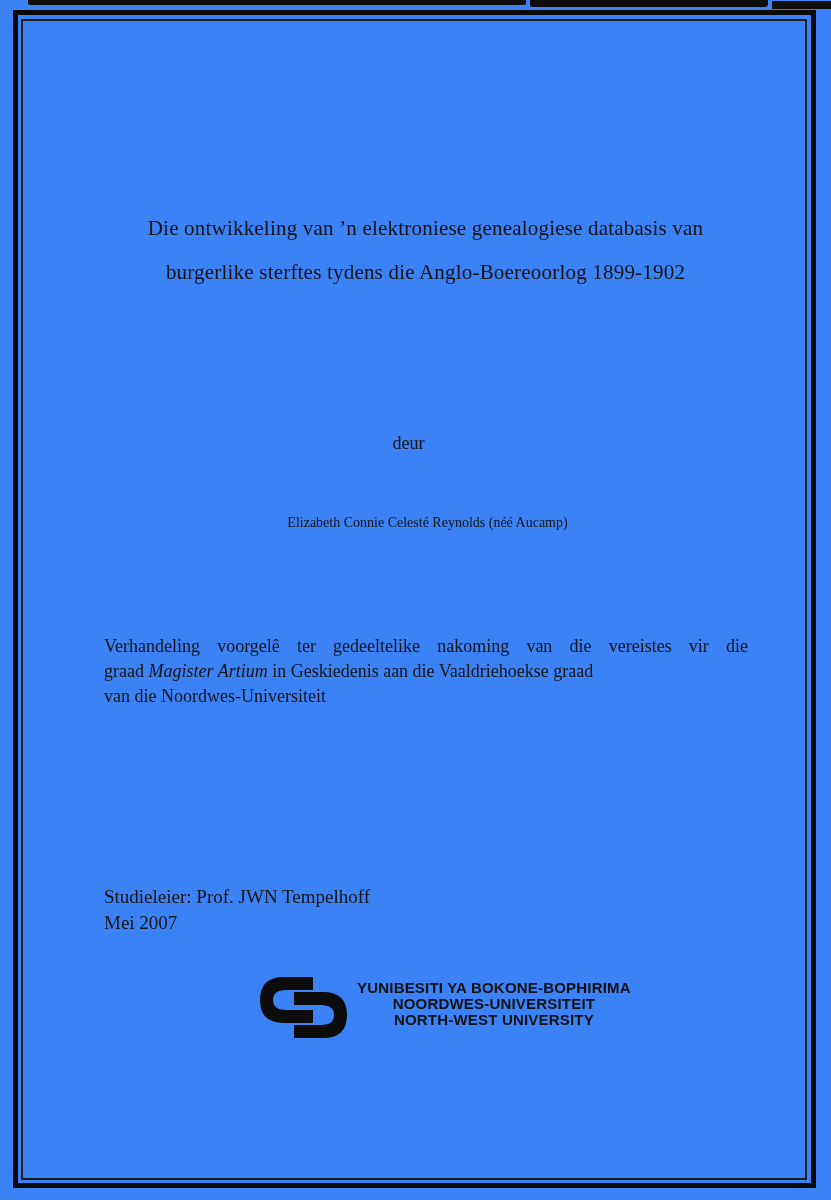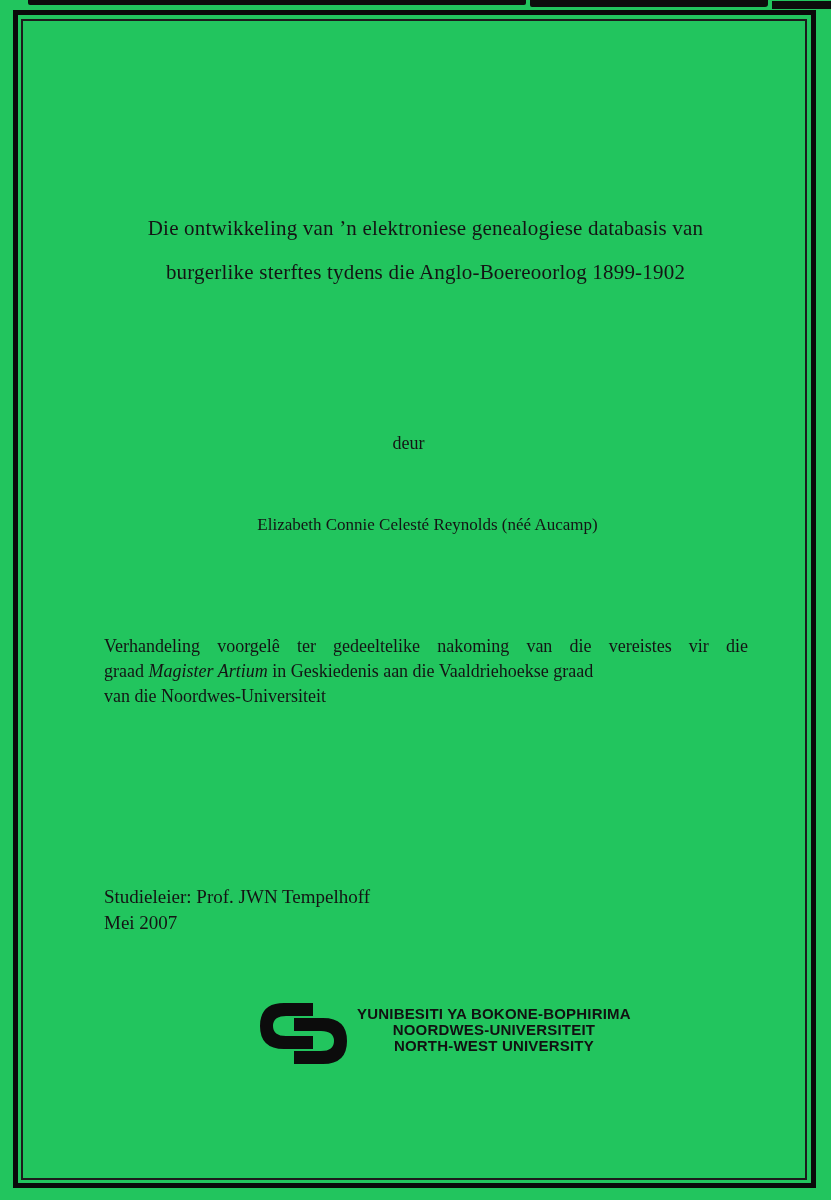--- a/index.html
+++ b/index.html
@@ -5,21 +5,21 @@
   html, body {
     margin: 0;
     padding: 0;
     background: #ffffff;
     font-family: "Liberation Serif", "DejaVu Serif", serif;
   }
   .scan-page {
     position: relative;
     width: 831px;
     height: 1200px;
-    background: #22c55e;
+    background: #3b82f6;
     overflow: hidden;
     color: #141414;
   }
   
   .artifact {
     position: absolute;
     background: #0d0d0d;
   }
   .artifact.a1 { left: 28px;  top: 0; width: 498px; height: 5px; border-radius: 0 0 2px 2px; }
   .artifact.a2 { left: 530px; top: 0; width: 238px; height: 7px; border-radius: 0 0 3px 2px; }
@@ -46,21 +46,21 @@
   .byline {
     position: absolute;
     top: 433px; left: 0; right: 14px;
     text-align: center;
     font-size: 18px;
   }
   .author-line {
     position: absolute;
     top: 515px; left: 0; right: 4px;
     text-align: center;
-    font-size: 17px;
+    font-size: 14px;
     padding-left: 28px;
   }
   .submission {
     position: absolute;
     top: 634px; left: 104px; width: 644px;
     font-size: 18px;
     line-height: 25px;
   }
   .submission .justified {
     text-align: justify;
@@ -74,21 +74,20 @@
     position: absolute;
     top: 884px; left: 104px;
     font-size: 19px;
     line-height: 26px;
   }
   .logo-block {
     position: absolute;
     top: 974px; left: 258px;
     display: flex;
     align-items: flex-start;
-    margin-top: 26px;
   }
   .logo-mark {
     width: 92px;
     height: 68px;
     flex: 0 0 auto;
   }
   .logo-text {
     margin-left: 7px;
     margin-top: 6px;
     font-family: "Liberation Sans", "DejaVu Sans", sans-serif;

